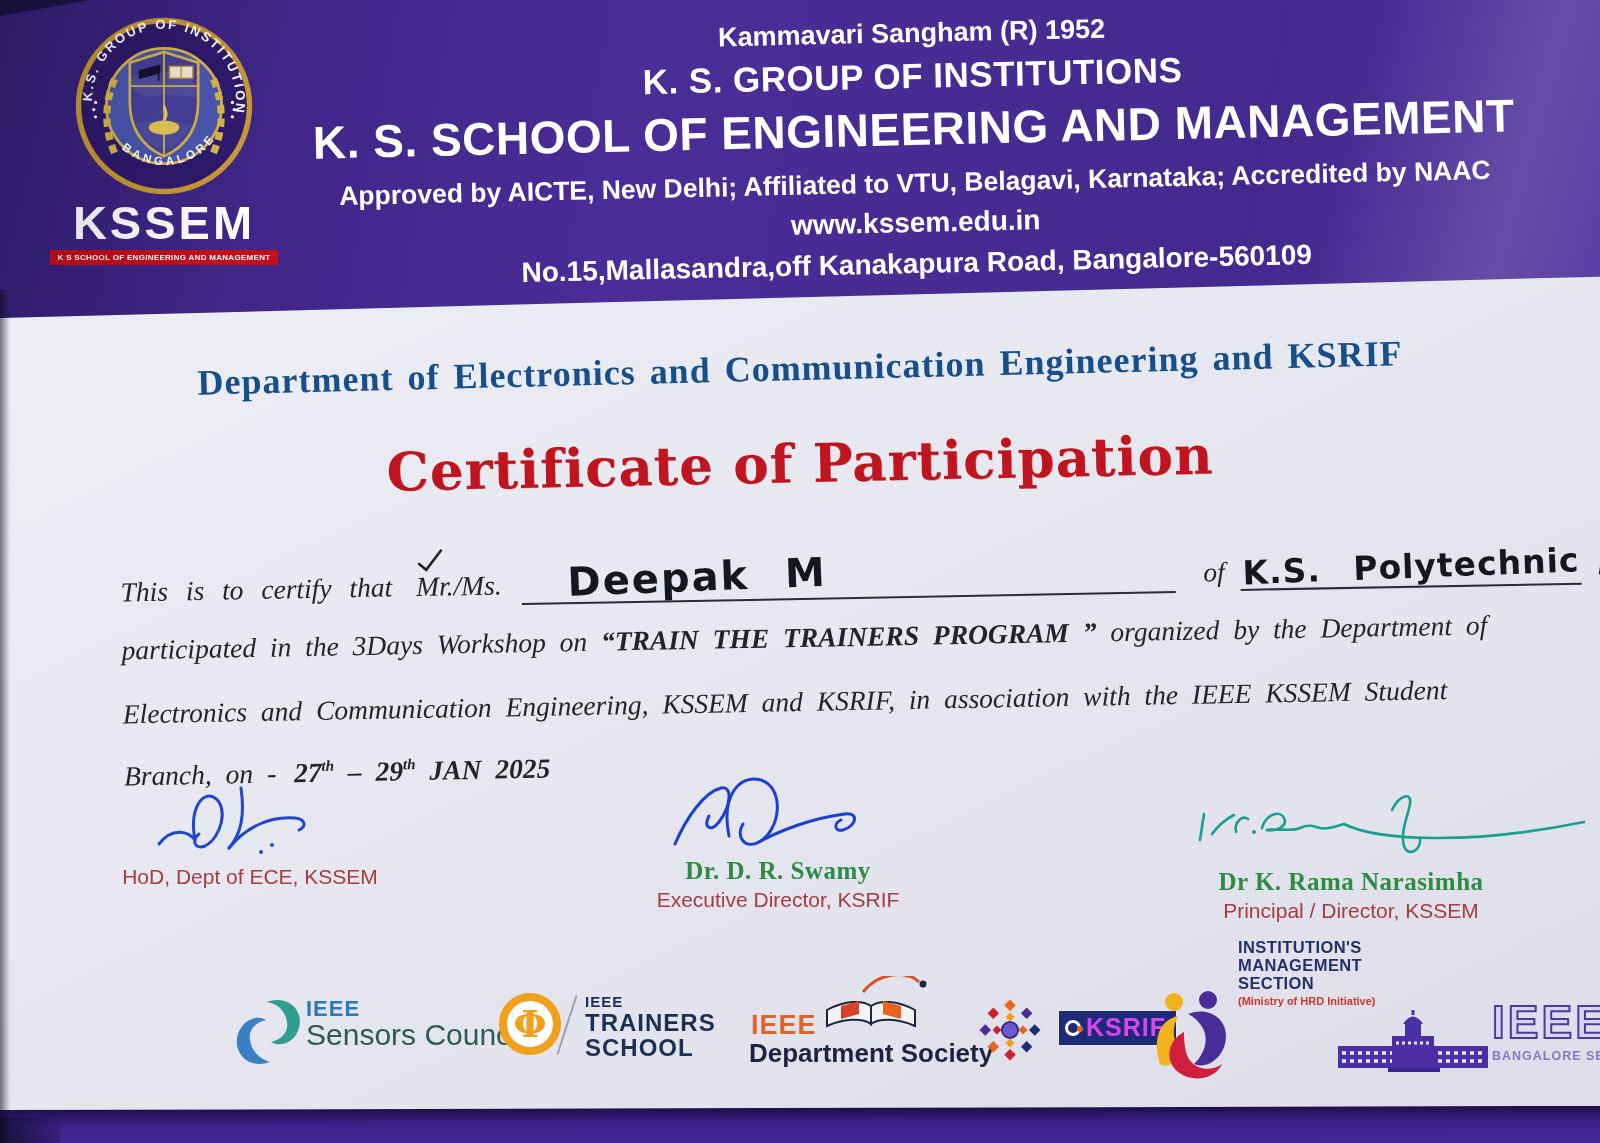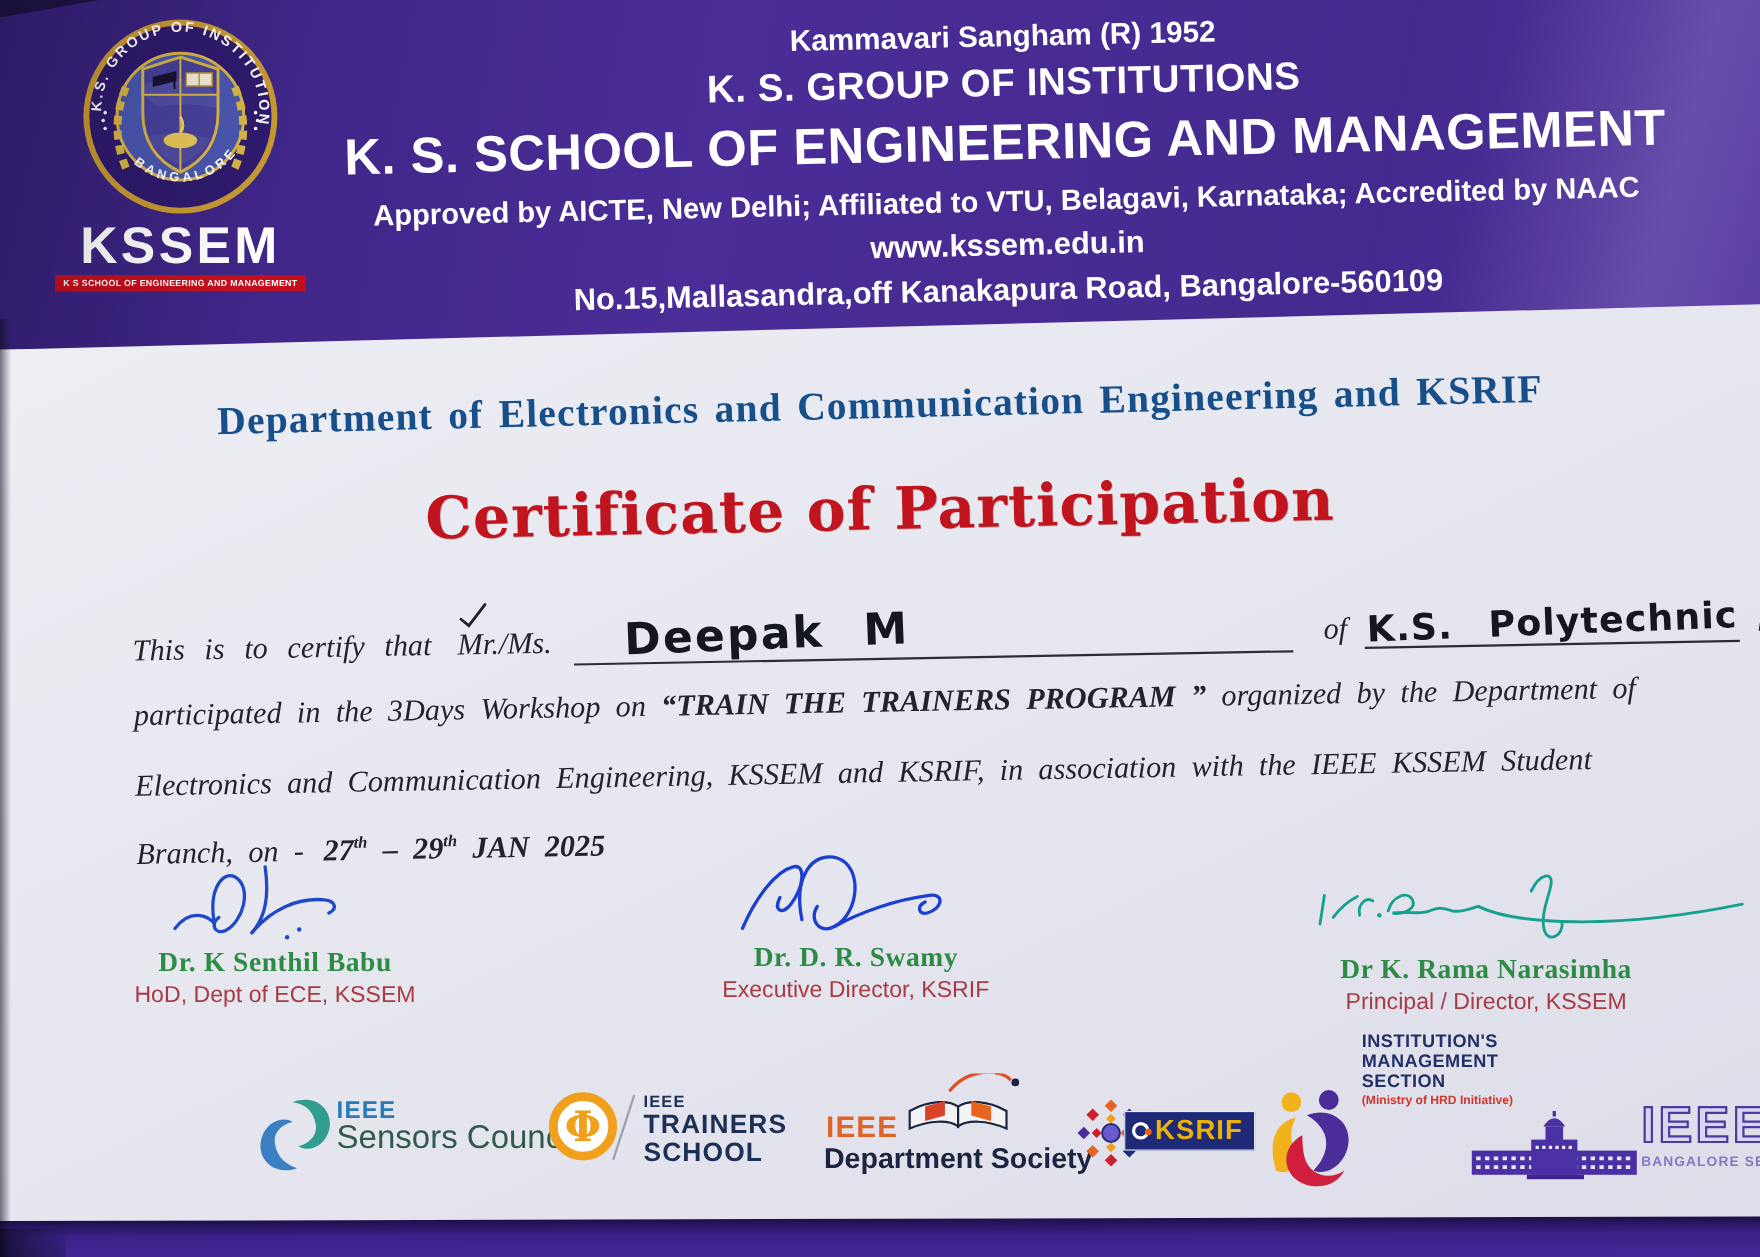--- a/index.html
+++ b/index.html
@@ -81,21 +81,21 @@
   .cs-icon{left:498px;top:992px;}
   .cs-slash{position:absolute;left:566px;top:994px;width:2px;height:62px;background:#9aa0ad;transform:rotate(18deg);}
   .cs-text{left:585px;top:994px;color:#1c2f55;line-height:1.05;}
   .cs-ieee{font-size:15px;font-weight:bold;letter-spacing:1px;}
   .cs-line{font-size:24px;font-weight:bold;letter-spacing:1px;}
   .edu-block{left:745px;top:980px;width:215px;}
   .edu-ieee{position:absolute;left:6px;top:30px;font-size:27px;font-weight:bold;color:#e06327;letter-spacing:1px;}
   .edu-book{position:absolute;left:62px;top:-4px;}
   .edu-name{position:absolute;left:4px;top:58px;font-size:26px;font-weight:bold;color:#1b2440;white-space:nowrap;}
   .ksrif-icon{left:974px;top:994px;}
-  .ksrif-box{left:1022px;top:1010px;background:#1e2a78;color:#eab308;padding:2px 10px 3px 6px;
+  .ksrif-box{left:1058px;top:1010px;background:#1e2a78;color:#d946ef;padding:2px 10px 3px 6px;
     border:1.5px solid #e8e8f2;display:flex;align-items:center;gap:5px;}
   .ksrif-gear{width:16px;height:16px;border-radius:50%;border:3px solid #fff;box-sizing:border-box;position:relative;}
   .ksrif-gear::after{content:"";position:absolute;left:9px;top:3px;width:6px;height:6px;background:#e8641e;border-radius:50%;}
   .ksrif-label{font-size:25px;font-weight:bold;letter-spacing:1px;}
   .iic-icon{left:1150px;top:990px;}
   .iic-text{left:1238px;top:938px;color:#233168;line-height:1.1;}
   .iic-line{font-size:16.5px;font-weight:bold;letter-spacing:0.4px;}
   .iic-sub{font-size:11px;color:#d0342c;margin-top:3px;font-weight:bold;}
   .blr-building{left:1336px;top:1010px;}
   .blr-text{left:1492px;top:998px;}
@@ -209,21 +209,20 @@
     <svg width="210" height="80" viewBox="0 0 210 80">
       <g fill="none" stroke="#1f49c9" stroke-width="3" stroke-linecap="round">
         <path d="M14,62 C28,44 44,50 50,58"></path>
         <path d="M50,58 C44,26 58,8 70,16 C84,26 76,56 60,64 C50,68 46,58 54,52"></path>
         <path d="M96,6 C100,34 96,52 84,66"></path>
         <path d="M84,66 C102,44 126,34 150,36 C160,37 162,44 154,48"></path>
       </g>
       <circle cx="116" cy="70" r="2" fill="#1f49c9"></circle>
       <circle cx="127" cy="63" r="2" fill="#1f49c9"></circle>
     </svg>
-    <div class="sig-name">Dr. K Senthil Babu</div>
     <div class="sig-title">HoD, Dept of ECE, KSSEM</div>
   </div>
 
   <div class="sig sig3">
     <svg width="400" height="80" viewBox="0 0 400 80">
       <g fill="none" stroke="#17a08e" stroke-width="2.6" stroke-linecap="round">
         <path d="M14,52 L18,26"></path>
         <path d="M26,46 C32,38 40,31 48,27"></path>
         <path d="M50,44 C48,34 56,27 62,31"></path>
         <path d="M76,40 C80,26 94,22 98,30 C102,38 90,44 80,42 C94,40 106,44 114,40 C122,36 128,38 134,40 C142,42 150,38 158,36"></path>

